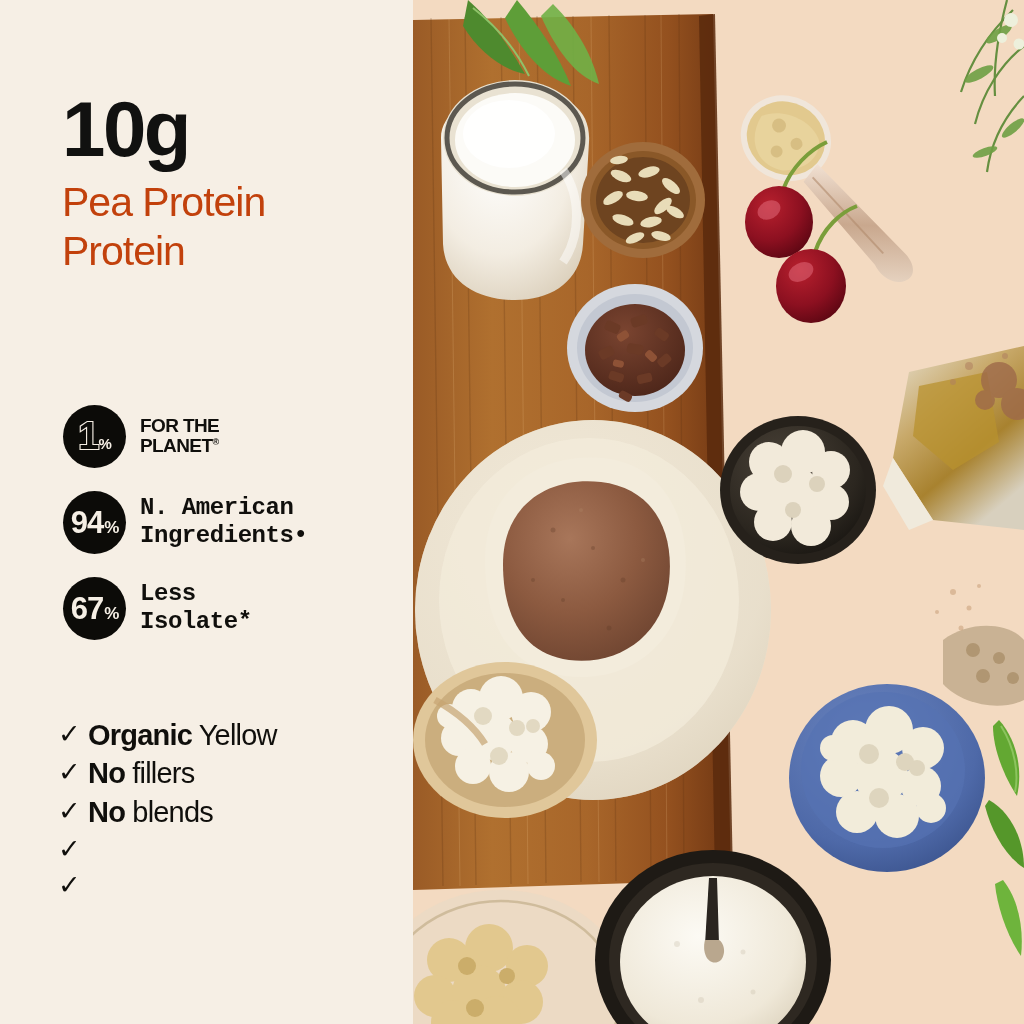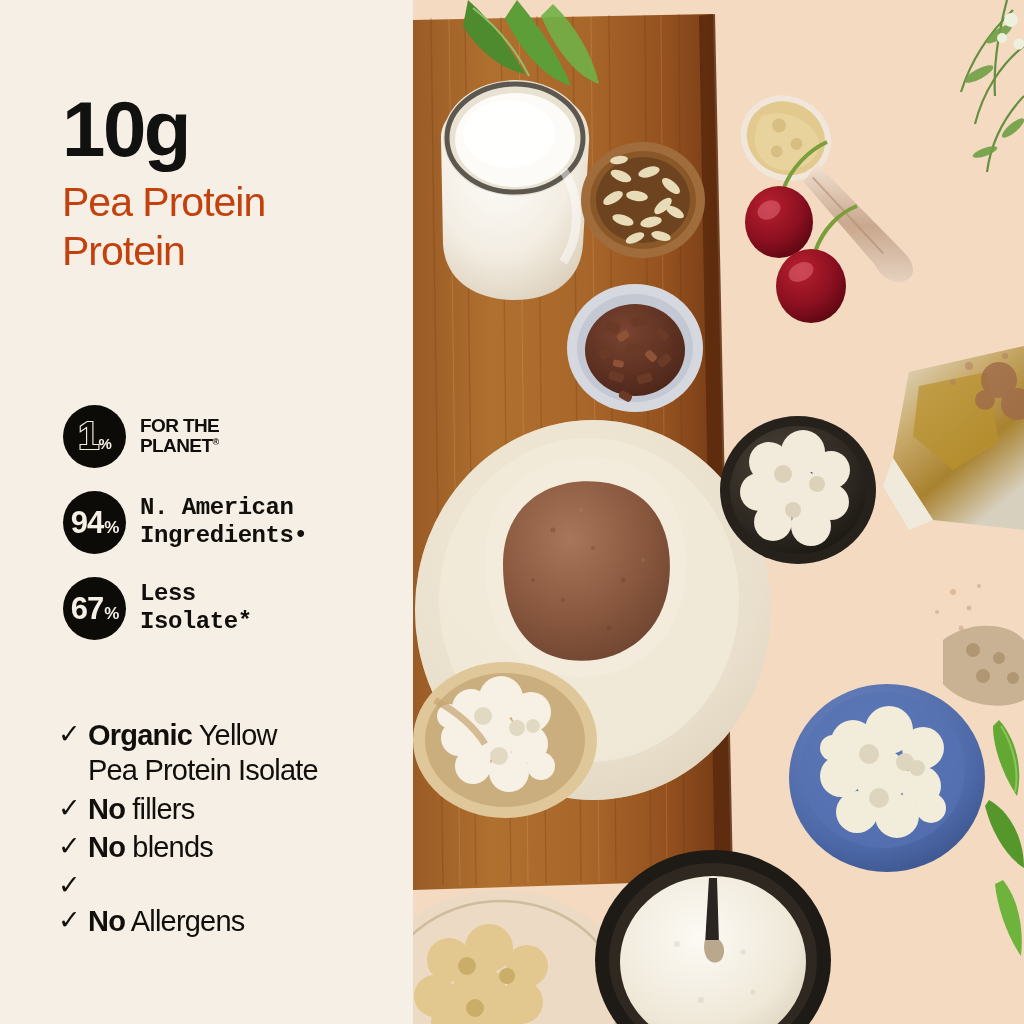--- a/index.html
+++ b/index.html
@@ -129,40 +129,39 @@
           <span class="ln">Isolate*</span>
         </div>
       </div>
 
     </div>
 
     <div id="checklist">
 
       <div class="check-row">
         <span class="check-mark">✓</span>
-        <span class="check-text"><b>Organic</b><span> Yellow</span><br><span>Pea Protein Isolate</span></span>
+        <span class="check-text"><b>Organic</b><span> Yellow</span><br></span>
       </div>
 
       <div class="check-row">
         <span class="check-mark">✓</span>
         <span class="check-text"><b>No</b><span> fillers</span></span>
       </div>
 
       <div class="check-row">
         <span class="check-mark">✓</span>
         <span class="check-text"><b>No</b><span> blends</span></span>
       </div>
 
       <div class="check-row">
         <span class="check-mark">✓</span>
       </div>
 
       <div class="check-row">
         <span class="check-mark">✓</span>
-        <span class="check-text"><b>No</b><span> Allergens</span></span>
       </div>
 
     </div>
   </div>
 
   <div id="photo-panel">
     <svg viewBox="0 0 611 1024" xmlns="http://www.w3.org/2000/svg" aria-hidden="true">
       <defs>
         <linearGradient id="woodg" x1="0" y1="0" x2="1" y2="0">
           <stop offset="0" stop-color="#9A5B26"></stop>

